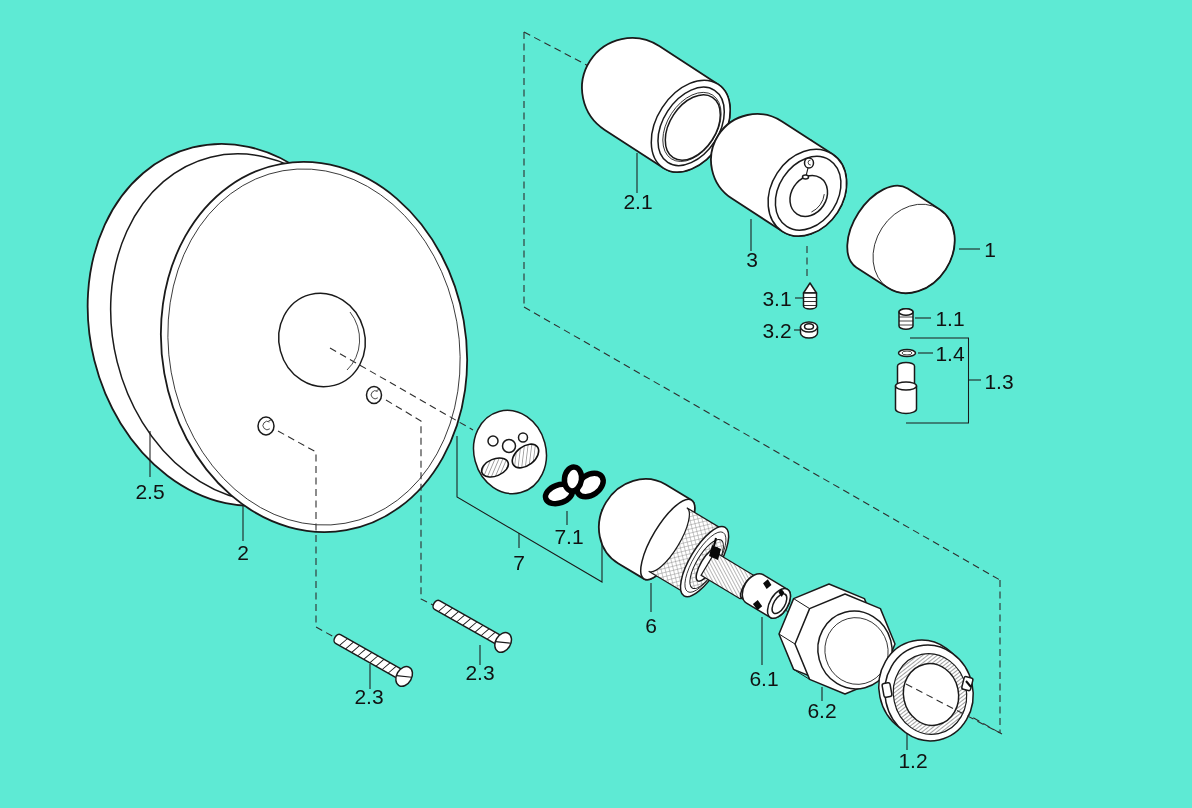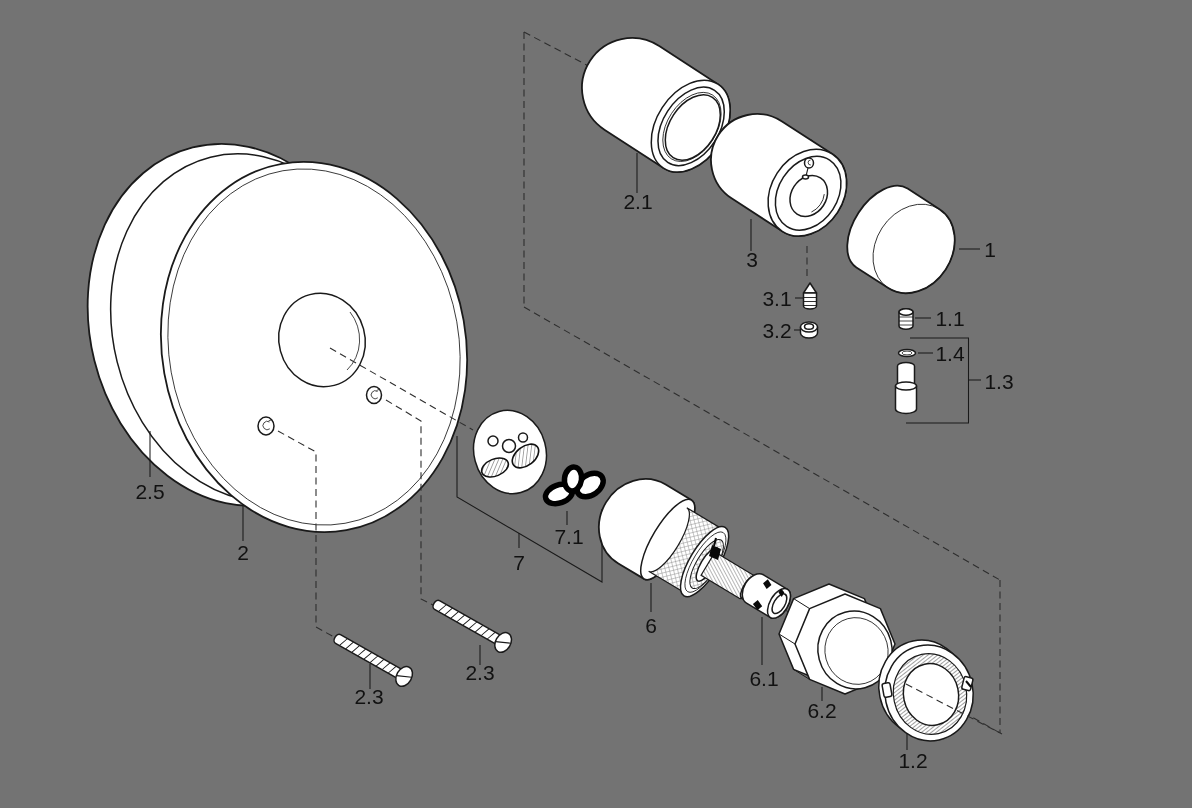--- a/index.html
+++ b/index.html
@@ -1,16 +1,16 @@
 <!DOCTYPE html>
 <html><head>
 <meta charset="utf-8">
 <style>
   html,body{margin:0;padding:0;background:#ffffff;}
-  #stage{position:relative;width:1192px;height:808px;background:#737373;overflow:hidden;}
+  #stage{position:relative;width:1192px;height:808px;background:#5eead4;overflow:hidden;}
   svg{display:block;}
   svg text{font-family:"Liberation Sans",sans-serif;font-size:21px;fill:#111111;}
   .ln{fill:#ffffff;stroke:#1a1a1a;stroke-width:1.5;stroke-linejoin:round;stroke-linecap:round;}
   .ln2{fill:#ffffff;stroke:#1a1a1a;stroke-width:1.8;stroke-linejoin:round;}
   .thin{fill:none;stroke:#1a1a1a;stroke-width:0.8;}
   .nofill{fill:none;}
   .dash{fill:none;stroke:#2e2e2e;stroke-width:1.1;stroke-dasharray:7 4.5;}
   .lead{fill:none;stroke:#1a1a1a;stroke-width:1.05;}
   .blk{fill:#0a0a0a;stroke:none;}
 </style>

